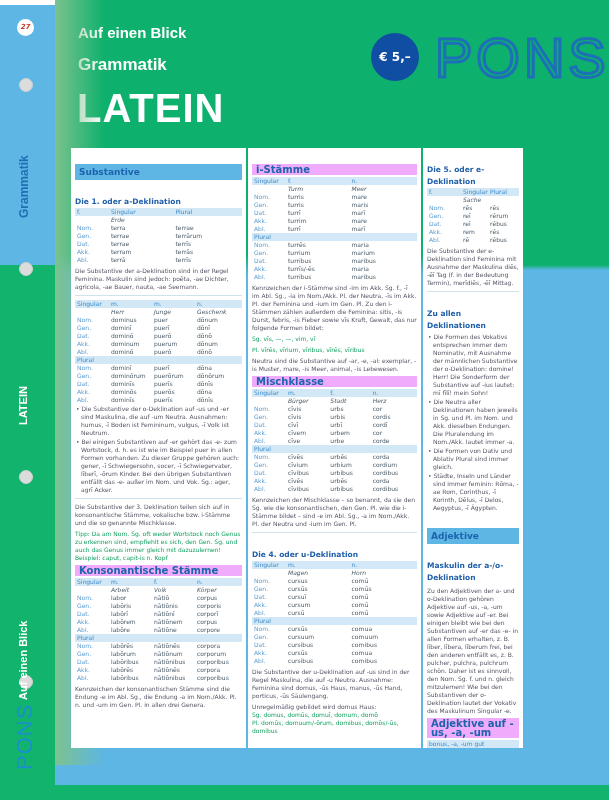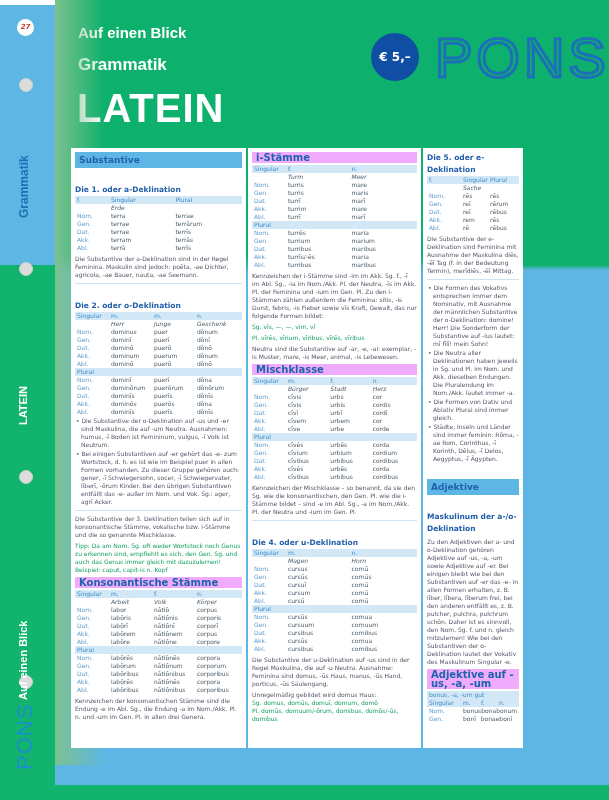--- a/index.html
+++ b/index.html
@@ -18,21 +18,21 @@
 .topwhite{position:absolute;left:0;top:0;width:55px;height:5px;background:#fff}
 .header{position:absolute;left:55px;top:0;width:554px;height:145px;background:#0db06c}
 .hdr-shade{position:absolute;left:0;top:0;width:50px;height:800px;background:linear-gradient(90deg,#7cc28f,rgba(13,176,108,0))}
 .h-auf{position:absolute;left:23px;top:24px;color:#fff;font-size:15px;font-weight:bold;font-family:"Liberation Sans",sans-serif}
 .h-gram{position:absolute;left:23px;top:55px;color:#fff;font-size:17px;font-weight:bold;font-family:"Liberation Sans",sans-serif}
 .h-lat{position:absolute;left:22px;top:86px;color:#fff;font-size:40px;font-weight:bold;font-family:"Liberation Sans",sans-serif;letter-spacing:1px}
 .price{position:absolute;left:316px;top:33px;width:48px;height:48px;border-radius:50%;background:#0f4ea3;color:#fff;font-size:12px;font-weight:bold;text-align:center;line-height:48px}
 .logo{position:absolute;left:380px;top:28px;color:transparent;font-size:56px;font-family:"Liberation Sans",sans-serif;-webkit-text-stroke:3px #1d6fb8;letter-spacing:4px;line-height:60px}
 .sheetbg{position:absolute;left:55px;top:145px;width:554px;height:620px;background:linear-gradient(180deg,#0db06c 0,#0db06c 110px,#5db6e4 130px)}
 .sheet-right{position:absolute;left:520px;top:145px;width:89px;height:620px;background:linear-gradient(180deg,#0db06c 0,#0db06c 120px,#5db6e4 125px)}
-.card{position:absolute;top:148px;background:#fff;height:600px;padding:4px 4px}
+.card{position:absolute;top:148px;background:#fff;height:600px;padding:16px 4px}
 .c1{left:71px;width:175px}
 .c2{left:248px;width:173px}
 .c3{left:423px;width:100px;overflow:hidden}
 .col{font-size:6px;line-height:8px;color:#4a5a66}
 .bar{background:#5db6e4;color:#1e63ad;font-weight:bold;padding:1px 4px;font-size:9px;line-height:14px;margin-bottom:2px}
 .bar.sm{font-size:10px;line-height:9px;background:#f0abfc}
 .h2{color:#1f5ea8;font-weight:bold;font-size:7.5px;line-height:12px;margin-top:16px}
 .thead{background:#d2e8f6;color:#3c8ac8;display:flex;padding:0 2px}
 .sub{background:#d2e8f6;color:#3c8ac8;padding:0 2px}
 .row{display:flex;padding:0 2px}
@@ -115,21 +115,20 @@
           <span>terrās</span>
         </div>
         <div class="row">
           <span>Abl.</span>
           <span>terrā</span>
           <span>terrīs</span>
         </div>
       </div>
     <div class="p">Die Substantive der a-Deklination sind in der Regel Feminina. Maskulin sind jedoch: poēta, -ae Dichter, agricola, -ae Bauer, nauta, -ae Seemann.</div>
     <div class="sep"></div>
-    <div class="h2">Die 2. oder o-Deklination</div>
     <div class="thead">
       <span>Singular</span>
         <span>m.</span>
         <span>m.</span>
         <span>n.</span>
     </div>
     <div class="row" style="font-style:italic">
         <span></span>
         <span>Herr</span>
         <span>Junge</span>
@@ -543,26 +542,27 @@
           <span>rēs</span>
         </div>
         <div class="row">
           <span>Abl.</span>
           <span>rē</span>
           <span>rēbus</span>
         </div>
       </div>
     <div class="p">Die Substantive der e-Deklination sind Feminina mit Ausnahme der Maskulina diēs, -ēī Tag (f. in der Bedeutung Termin), merīdiēs, -ēī Mittag.</div>
     <div class="sep"></div>
+    <div class="h2">Zu allen Deklinationen</div>
     <div class="li">• <span>Die Formen des Vokativs entsprechen immer dem Nominativ, mit Ausnahme der männlichen Substantive der o-Deklination: domine! Herr! Die Sonderform der Substantive auf -ius lautet: mī fīlī! mein Sohn!</span></div>
     <div class="li">• <span>Die Neutra aller Deklinationen haben jeweils in Sg. und Pl. im Nom. und Akk. dieselben Endungen. Die Pluralendung im Nom./Akk. lautet immer -a.</span></div>
     <div class="li">• <span>Die Formen von Dativ und Ablativ Plural sind immer gleich.</span></div>
     <div class="li">• <span>Städte, Inseln und Länder sind immer feminin: Rōma, -ae Rom, Corinthus, -ī Korinth, Dēlus, -ī Delos, Aegyptus, -ī Ägypten.</span></div>
     <div class="bar" style="margin-top:16px">Adjektive</div>
-    <div class="h2">Maskulinum der a-/o-Deklination</div>
+    <div class="h2">Maskulin der a-/o-Deklination</div>
     <div class="p">Zu den Adjektiven der a- und o-Deklination gehören Adjektive auf -us, -a, -um sowie Adjektive auf -er. Bei einigen bleibt wie bei den Substantiven auf -er das -e- in allen Formen erhalten, z. B. līber, lībera, līberum frei, bei den anderen entfällt es, z. B. pulcher, pulchra, pulchrum schön. Daher ist es sinnvoll, den Nom. Sg. f. und n. gleich mitzulernen! Wie bei den Substantiven der o-Deklination lautet der Vokativ des Maskulinum Singular -e.</div>
     <div class="bar sm">Adjektive auf -us, -a, -um</div>
     <div class="sub">bonus, -a, -um gut</div>
     <div class="thead">
         <span>Singular</span>
         <span>m.</span>
         <span>f.</span>
         <span>n.</span>
       </div>
     <div>

